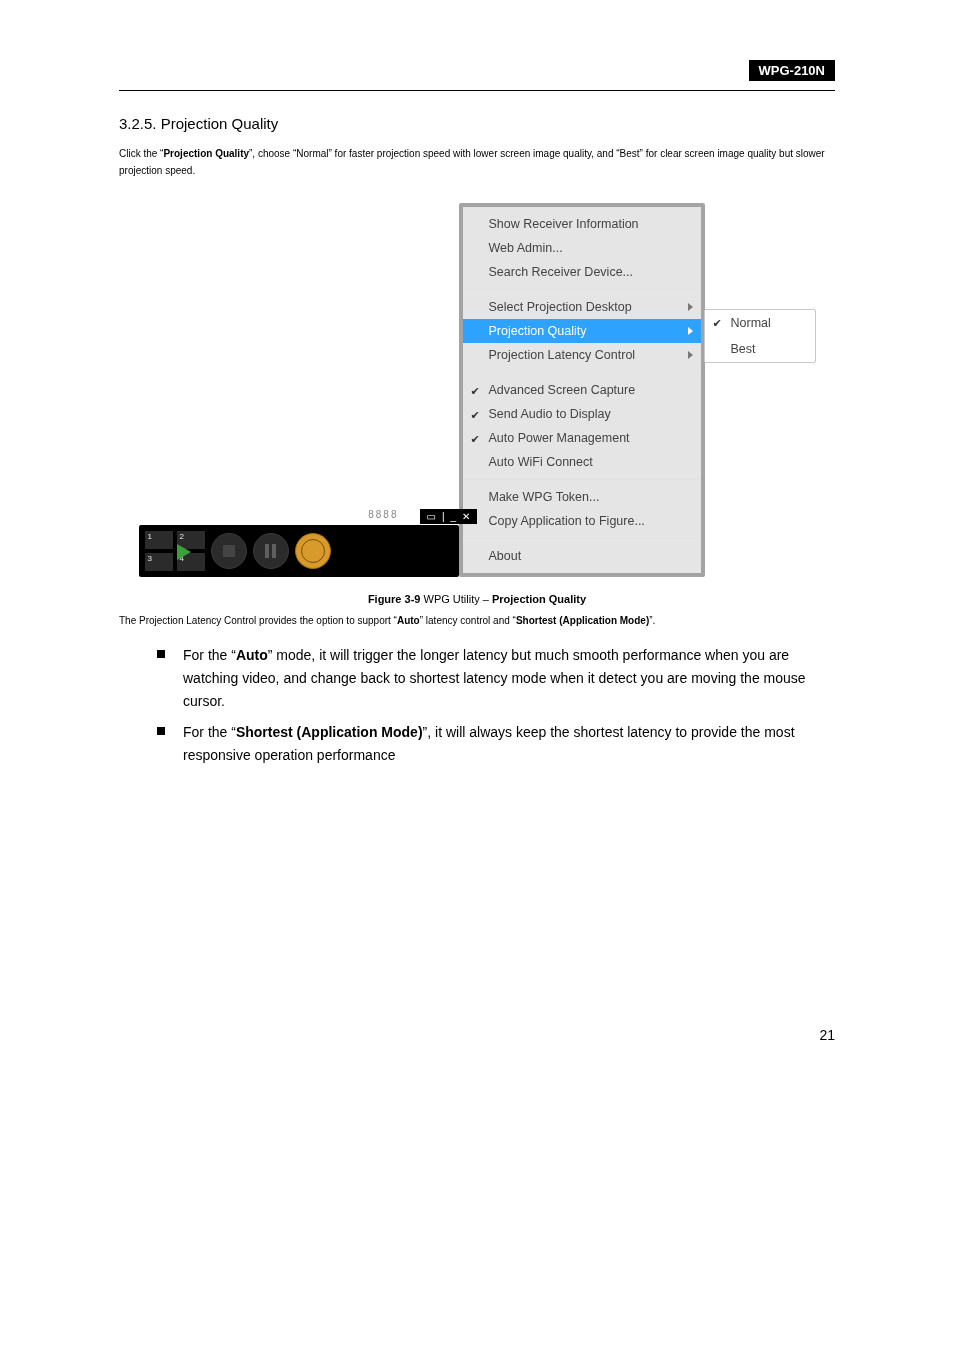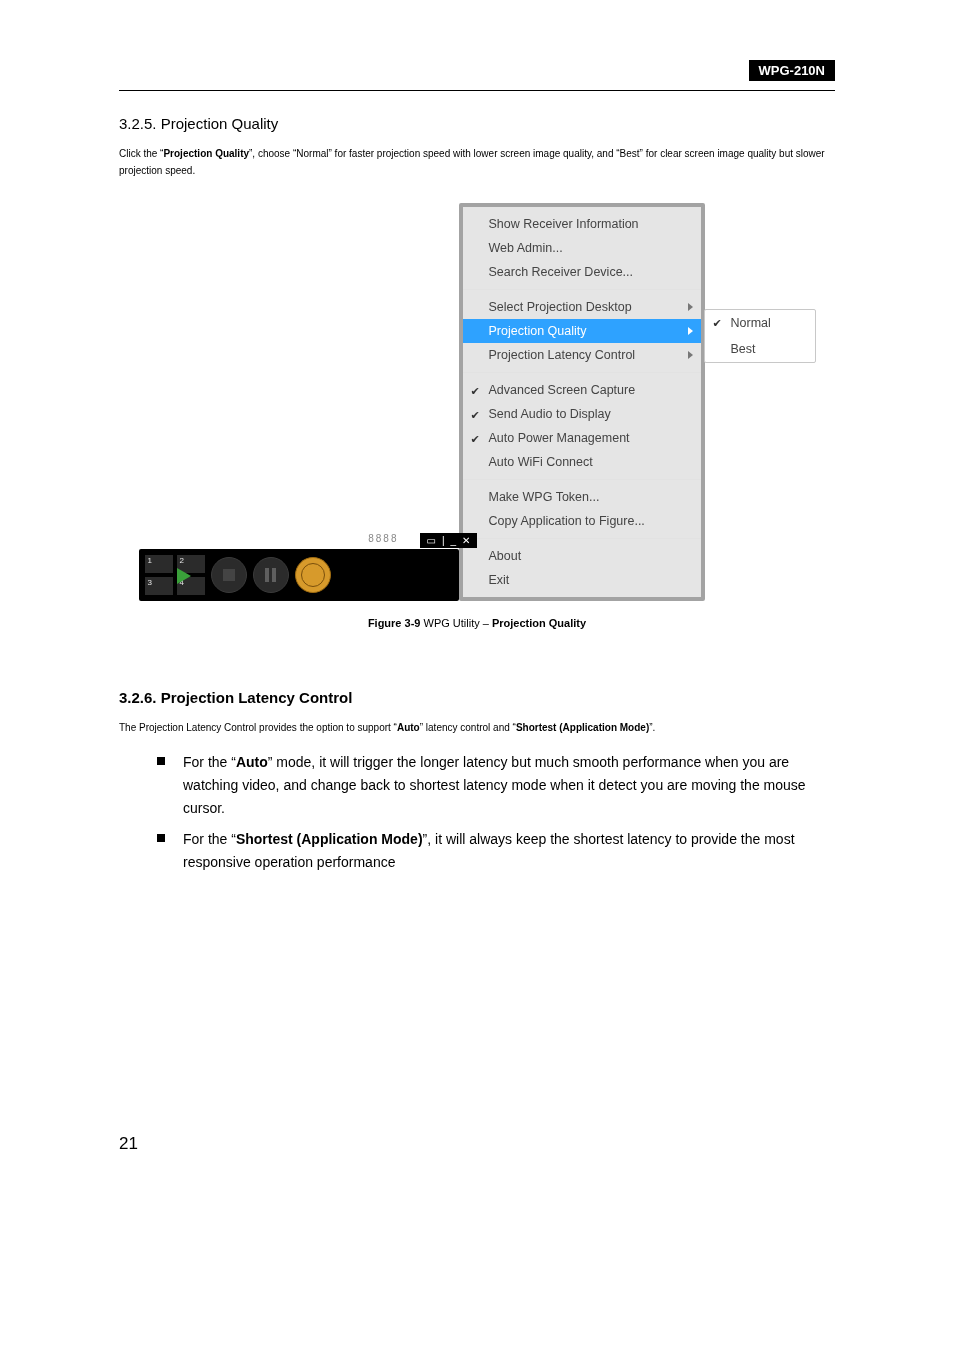--- a/index.html
+++ b/index.html
@@ -34,21 +34,21 @@
 .menu .grp{padding:5px 0;border-bottom:1px solid #e2e2e2}
 .menu .grp:last-child{border-bottom:0}
 .mi{display:flex;align-items:center;padding:5px 12px 5px 26px;position:relative}
 .mi.sub:after{content:"";position:absolute;right:8px;top:50%;margin-top:-4px;border-left:5px solid #777;border-top:4px solid transparent;border-bottom:4px solid transparent}
 .mi.hover{background:#2ea2ff;color:#fff}
 .mi.hover:after{border-left-color:#fff}
 .mi .chk{position:absolute;left:8px;top:7px;font-size:11px;color:#333}
 .submenu{width:110px;border:1px solid #c8c8c8;background:#fff;font-size:12.5px;color:#444;margin-left:-1px;margin-top:106px;border-radius:2px;align-self:flex-start}
 .submenu .mi{padding:6px 12px 6px 26px}
 .figcap{text-align:center;font-size:11px;margin:16px 0 8px}
-.pgnum{text-align:left;font-size:17px;margin-top:260px}
+.pgnum{text-align:right;font-size:14px;margin-top:260px}
 </style>
 </head>
 <body>
 
 <div class="page">
   <div class="badge">WPG-210N</div>
   <hr class="hr">
 
   <div class="h3">3.2.5.  Projection Quality</div>
 
@@ -142,43 +142,39 @@
               <span>Make WPG Token...</span>
             </div>
           <div class="mi">
               <span>Copy Application to Figure...</span>
             </div>
         </div>
         <div class="grp">
           <div class="mi">
               <span>About</span>
             </div>
-          <div class="mi">
-              <span>Exit</span>
-            </div>
         </div>
       </div>
 
       <div class="submenu">
         <div class="mi">
             <span class="chk">✔</span>
             <span>Normal</span>
           </div>
         <div class="mi">
             <span>Best</span>
           </div>
       </div>
     </div>
   </div>
 
   <div class="figcap">
     <span class="b">Figure 3-9</span><span> WPG Utility – </span><span class="b">Projection Quality</span>
   </div>
 
-  <div class="h3b">3.2.6.  Projection Latency Control</div>
 
   <p>
     <span>The Projection Latency Control provides the option to support “</span><span class="b">Auto</span><span>” latency control and “</span><span class="b">Shortest (Application Mode)</span><span>”.</span>
   </p>
 
   <ul class="outer">
     <li>
       <span>For the “</span><span class="b">Auto</span><span>” mode, it will trigger the longer latency but much smooth performance when you are watching video, and change back to shortest latency mode when it detect you are moving the mouse cursor.</span>
     </li>
     <li>

